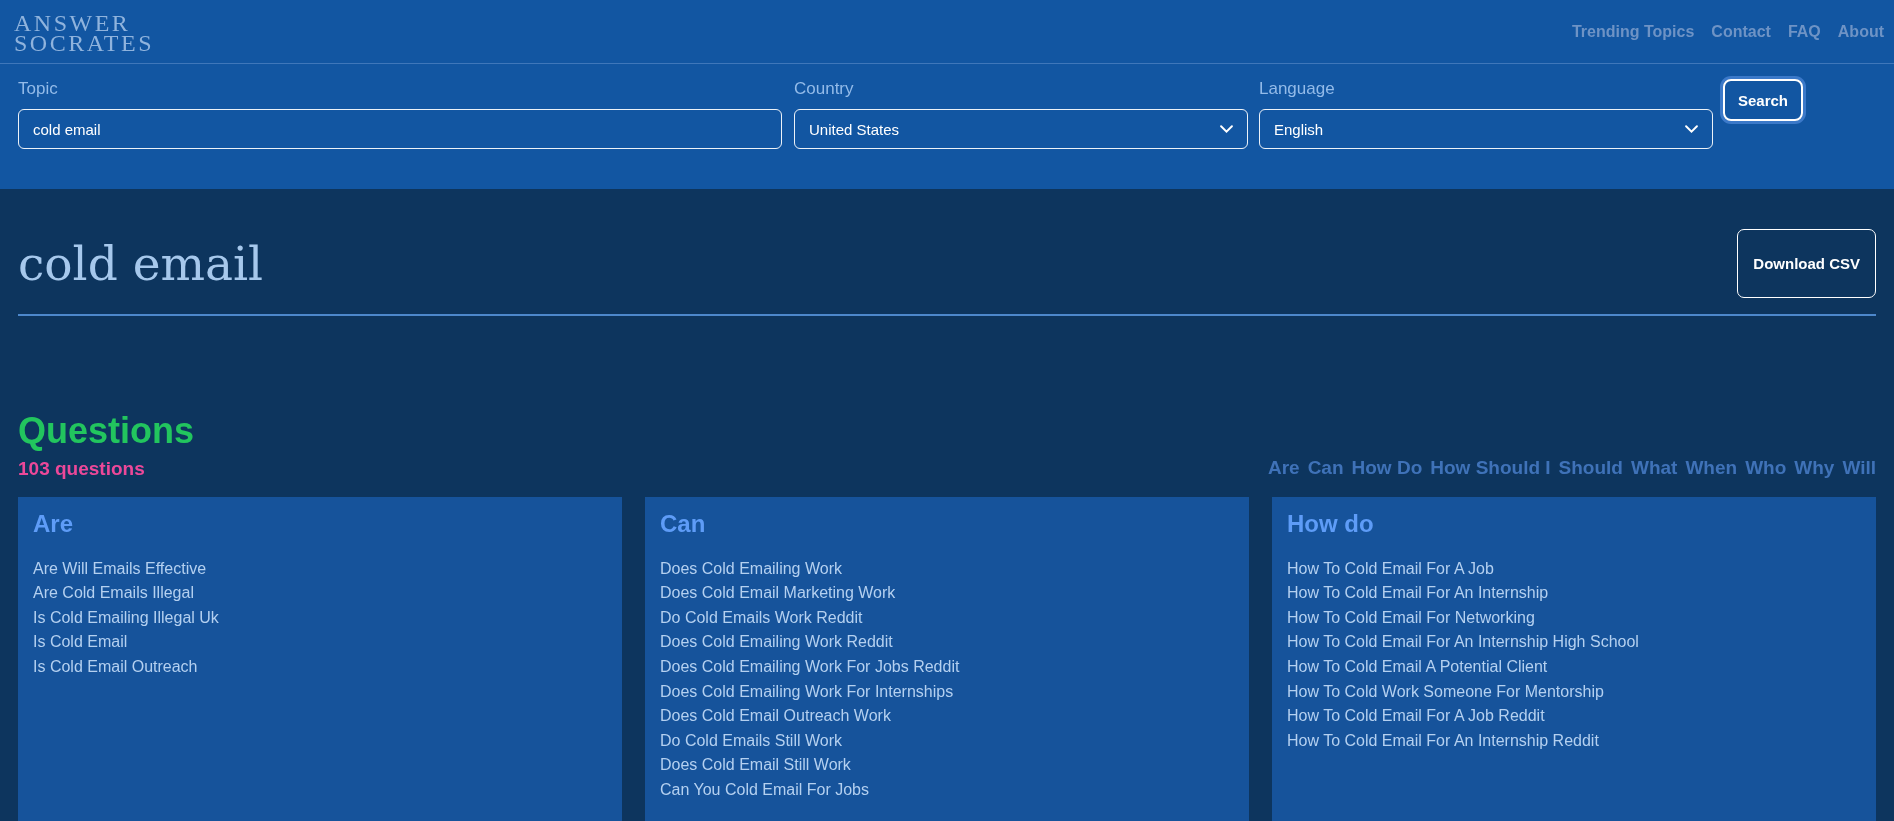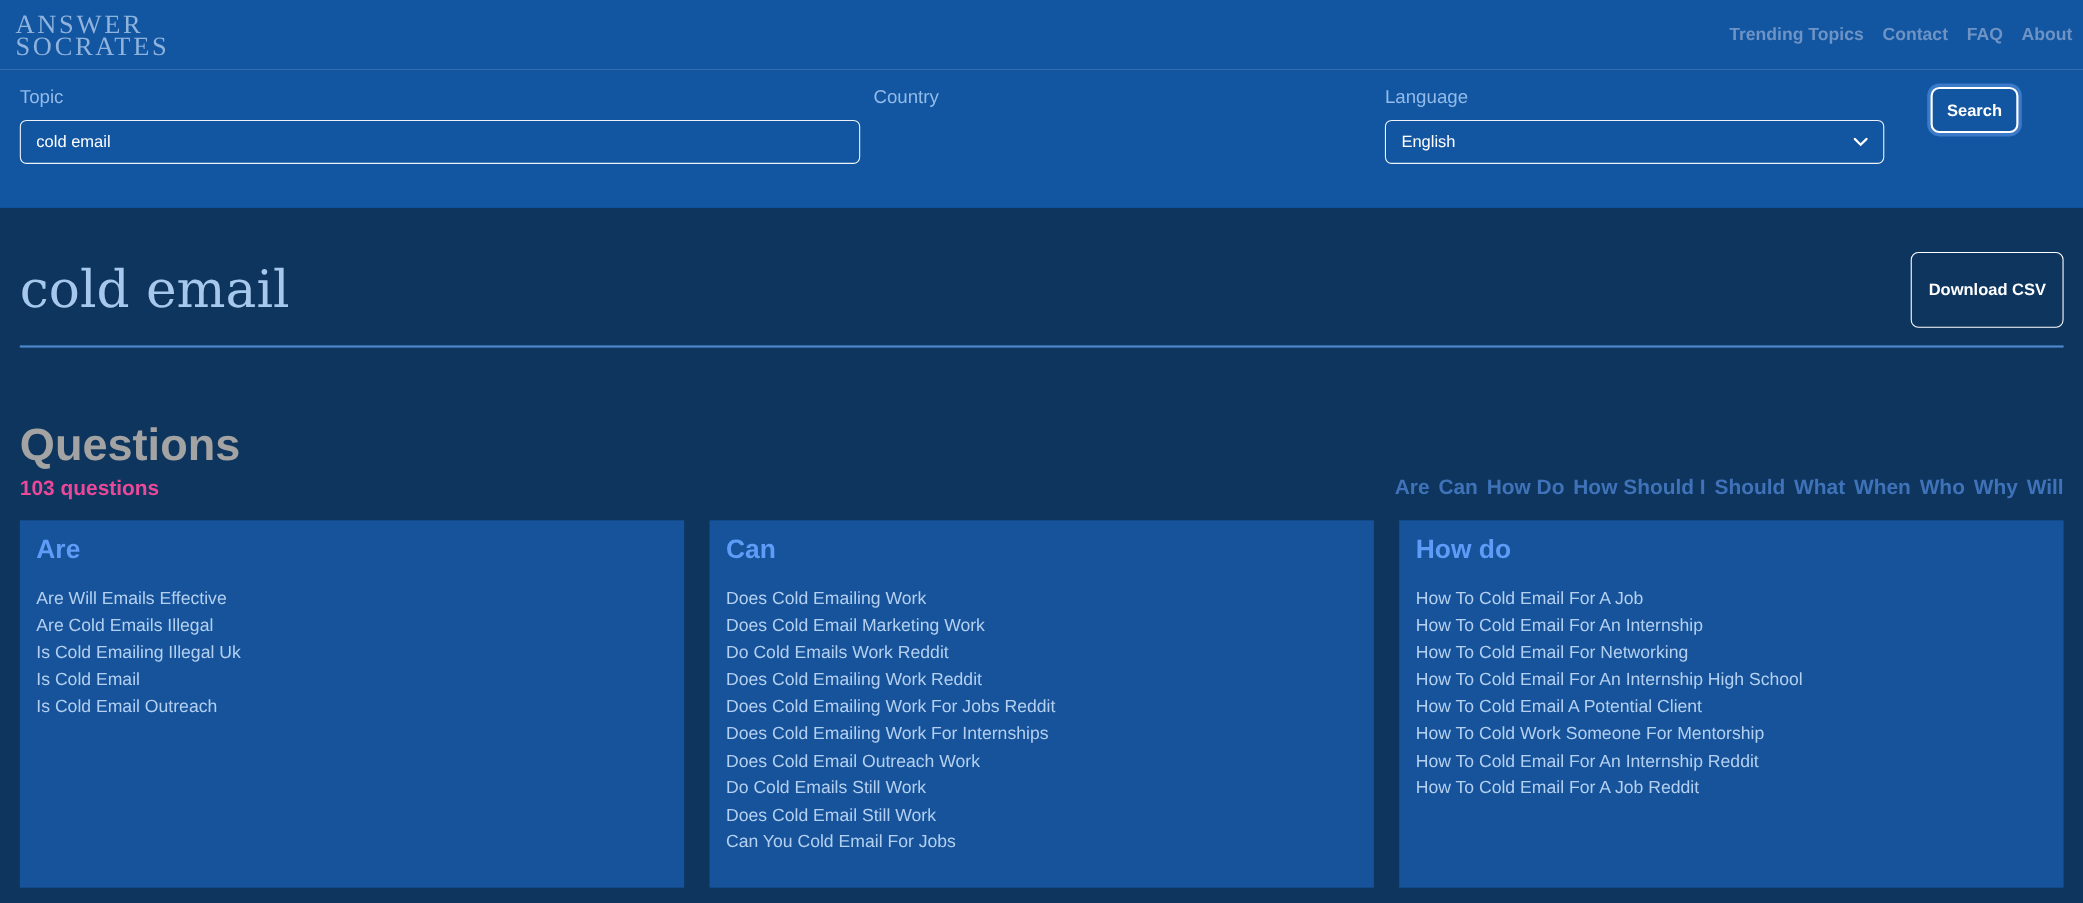--- a/index.html
+++ b/index.html
@@ -79,21 +79,20 @@
     background: transparent;
     border: 2px solid #ffffff;
     border-radius: 8px;
     box-shadow: 0 0 0 3px #3b79c9;
     color: #ffffff;
     font-size: 15px;
     font-weight: 600;
     font-family: "Liberation Sans", sans-serif;
     cursor: pointer;
     margin-bottom: 0px;
-    margin-left: 32px;
   }
 
   
   main { padding: 0 18px; }
   .title-row {
     padding-top: 40px;
     display: flex;
     align-items: center;
     justify-content: space-between;
   }
@@ -121,24 +120,25 @@
     margin-top: 16px;
   }
 
   .questions-header {
     margin-top: 66px;
     display: flex;
     justify-content: space-between;
     align-items: flex-end;
   }
   .questions-heading {
-    font-size: 41px;
-    font-weight: 700;
-    color: #a3a3a3;
+    font-size: 36px;
+    font-weight: 700;
+    color: #22c55e;
     line-height: 1.1;
+    margin-top: 29px;
   }
   .questions-count {
     font-size: 19px;
     font-weight: 700;
     color: #ec4899;
     margin-top: 7px;
   }
   .filters { display: flex; gap: 8px; padding-bottom: 1px; }
   .filter {
     color: #3f72b8;
@@ -194,20 +194,26 @@
     </nav>
 </header>
 
 <section class="search-section">
   <div class="field field-topic">
     <label>Topic</label>
     <input class="text-input" type="text" value="cold email" style="">
   </div>
   <div class="field field-country">
     <label>Country</label>
+    <div class="select">
+      <span>United States</span>
+      <svg class="chev" viewBox="0 0 12 8">
+        <path d="M1 1l5 5 5-5" stroke="#ffffff" stroke-width="1.8" fill="none" stroke-linecap="round"></path>
+      </svg>
+    </div>
   </div>
   <div class="field field-language">
     <label>Language</label>
     <div class="select">
       <span>English</span>
       <svg class="chev" viewBox="0 0 12 8">
         <path d="M1 1l5 5 5-5" stroke="#ffffff" stroke-width="1.8" fill="none" stroke-linecap="round"></path>
       </svg>
     </div>
   </div>
@@ -272,18 +278,18 @@
     <section class="card">
       <h3>How do</h3>
       <ul>
 
       <li>How To Cold Email For A Job</li>
           <li>How To Cold Email For An Internship</li>
           <li>How To Cold Email For Networking</li>
           <li>How To Cold Email For An Internship High School</li>
           <li>How To Cold Email A Potential Client</li>
           <li>How To Cold Work Someone For Mentorship</li>
+          <li>How To Cold Email For A Job Reddit</li>
           <li>How To Cold Email For An Internship Reddit</li>
-          <li>How To Cold Email For A Job Reddit</li>
         </ul>
     </section>
   </div>
 </main>
 
 </body></html>

